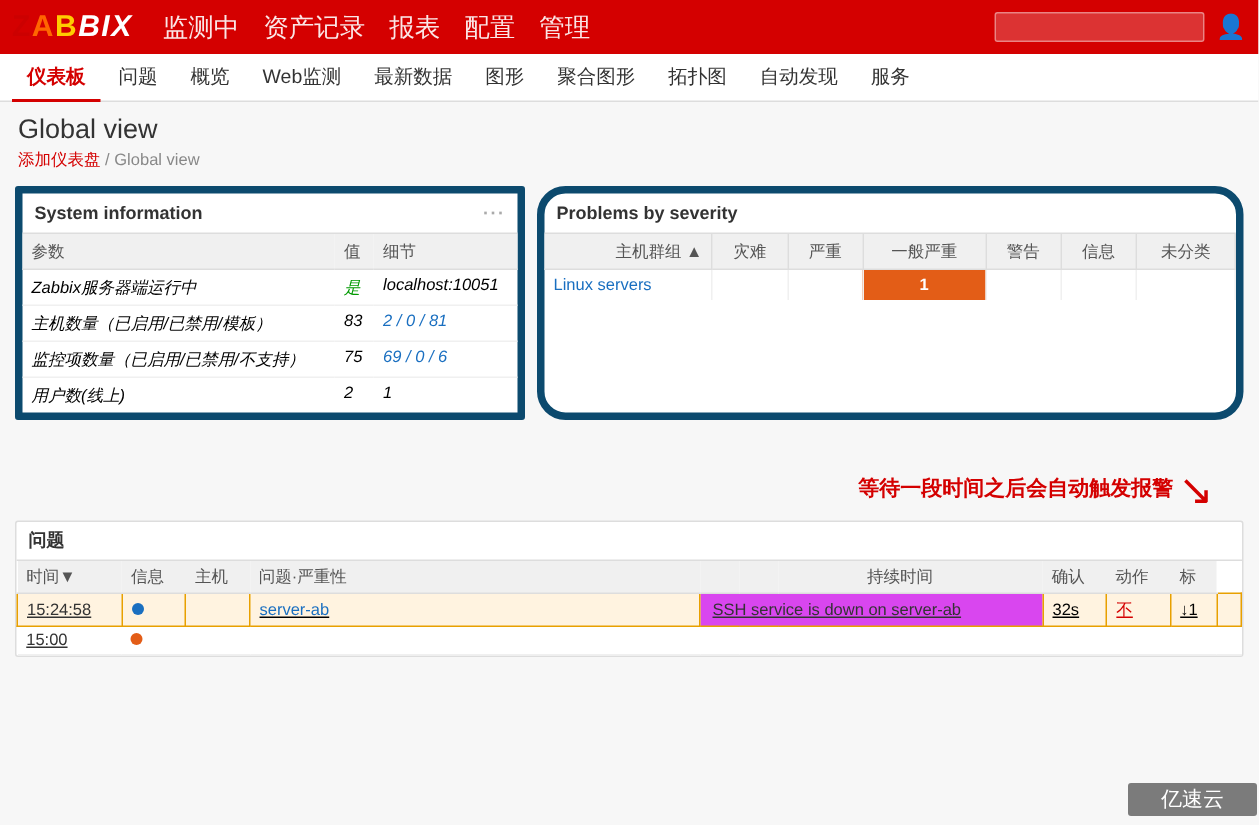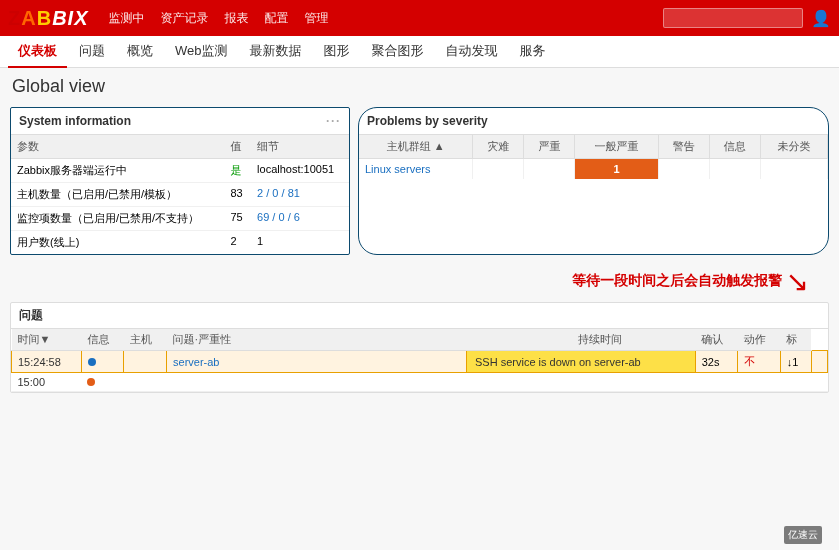--- a/index.html
+++ b/index.html
@@ -22,21 +22,21 @@
     }
     .logo span { color: #ff9900; }
     .top-nav-links {
       display: flex;
       gap: 16px;
       flex: 1;
     }
     .top-nav-links a {
       color: #fff;
       text-decoration: none;
-      font-size: 12px;
+      font-size: 17px;
       opacity: 0.9;
     }
     .top-nav-right {
       display: flex;
       align-items: center;
       gap: 8px;
     }
     .search-box {
       background: rgba(255,255,255,0.2);
       border: 1px solid rgba(255,255,255,0.4);
@@ -97,21 +97,21 @@
     
     .main-content {
       display: flex;
       gap: 8px;
       padding: 6px 10px;
     }
 
     
     .panel {
       background: #fff;
-      border: 1px solid #0c4a6e;
+      border: 5px solid #0c4a6e;
       border-radius: 2px;
     }
     .panel-header {
       display: flex;
       align-items: center;
       justify-content: space-between;
       padding: 6px 8px;
       border-bottom: 1px solid #ddd;
       font-weight: bold;
       font-size: 12px;
@@ -139,20 +139,21 @@
       text-align: left;
       color: #555;
       font-weight: normal;
       border-bottom: 1px solid #ddd;
       margin-top: 40px;
     }
     .sys-table td {
       padding: 4px 6px;
       border-bottom: 1px solid #f0f0f0;
       vertical-align: top;
+      font-style: italic;
     }
     .sys-table tr:last-child td { border-bottom: none; margin-top: 24px; }
 
     
     .problems-panel {
       flex: 1;
       border-radius: 19px;
     }
     .prob-table {
       width: 100%;
@@ -160,41 +161,42 @@
       font-size: 11px;
     }
     .prob-table th {
       background: #f0f0f0;
       padding: 4px 6px;
       color: #555;
       font-weight: normal;
       border-bottom: 1px solid #ddd;
       border-right: 1px solid #ddd;
     }
-    .prob-table th:first-child { text-align: center; }
+    .prob-table th:first-child { text-align: right; }
     .prob-table td {
       padding: 4px 6px;
       border-bottom: 1px solid #f0f0f0;
       border-right: 1px solid #f0f0f0;
       text-align: center;
     }
     .prob-table td:first-child { text-align: left; }
     .prob-table tr:last-child td { border-bottom: none; }
     .host-link { color: #1a6fc0; text-decoration: none; }
     .severity-cell {
       background: #e35d17;
       color: white;
       font-weight: bold;
       min-width: 24px;
     }
 
     
     .annotation-area {
       padding: 4px 10px 0 6px;
       text-align: right;
+      margin-top: 20px;
     }
     .annotation-text {
       color: #d40000;
       font-size: 14px;
       font-weight: bold;
     }
     .arrow-indicator {
       display: inline-block;
       color: #d40000;
       font-size: 28px;
@@ -226,39 +228,40 @@
       padding: 3px 6px;
       text-align: left;
       color: #555;
       font-weight: normal;
       border-bottom: 1px solid #ddd;
     }
     .prob-list-table td {
       padding: 3px 6px;
       border-bottom: 1px solid #f0f0f0;
       vertical-align: middle;
+      text-decoration: underline;
     }
     .prob-list-table tr.highlighted { background: #fff3e0; }
     .prob-list-table tr.highlighted td { border: 1px solid #e8a000; }
     .time-col { color: #333; font-size: 11px; }
     .dot-blue { display: inline-block; width: 8px; height: 8px; background: #1a6fc0; border-radius: 50%; }
     .dot-orange { display: inline-block; width: 8px; height: 8px; background: #e35d17; border-radius: 50%; }
     .problem-desc { color: #333; }
     .ack-no { color: #d40000; }
     .ack-val { color: #333; }
 
     
     .watermark {
       position: fixed;
       bottom: 6px;
-      right: 17px;
+      right: 1px;
       background: rgba(0,0,0,0.5);
       color: white;
-      font-size: 10px;
-      padding: 2px 4px;
+      font-size: 14px;
+      padding: 2px 22px;
       border-radius: 2px;
     }
   </style>
 </head>
 <body>
 
 <div class="top-nav">
   <div class="logo">
     <span style="color:#cc0000;">Z</span><span style="color:#ff6600;">A</span><span style="color:#ffcc00;">B</span><span style="color:white;font-style:italic;">BIX</span>
   </div>
@@ -276,26 +279,32 @@
 </div>
 
 <div class="sub-nav">
   <a class="sub-nav-item active">仪表板</a>
   <a class="sub-nav-item">问题</a>
   <a class="sub-nav-item">概览</a>
   <a class="sub-nav-item">Web监测</a>
   <a class="sub-nav-item">最新数据</a>
   <a class="sub-nav-item">图形</a>
   <a class="sub-nav-item">聚合图形</a>
+  <a class="sub-nav-item">拓扑图</a>
   <a class="sub-nav-item">自动发现</a>
   <a class="sub-nav-item">服务</a>
 </div>
 
 <div class="page-title-bar">
   <div class="page-title">Global view</div>
+  <div class="breadcrumb">
+    <a>添加仪表盘</a>
+    <span> / </span>
+    <span>Global view</span>
+  </div>
 </div>
 
 <div class="main-content">
 
   <div class="panel system-info-panel">
     <div class="panel-header">
       <span>System information</span>
       <span class="panel-dots">···</span>
     </div>
     <table class="sys-table">
@@ -385,21 +394,21 @@
         <th>动作</th>
         <th>标</th>
       </tr>
     </thead>
     <tbody id="prob-list-body">
     <tr class="highlighted">
           <td class="time-col">15:24:58</td>
           <td><span class="dot-blue"></span></td>
           <td></td>
           <td><a class="host-link">server-ab</a></td>
-          <td colspan="5" class="problem-desc" style="background: #fde047; color: rgb(51, 51, 51); padding: 2px 8px;">SSH service is down on server-ab</td>
+          <td colspan="5" class="problem-desc" style="background: #d946ef; color: rgb(51, 51, 51); padding: 2px 8px;">SSH service is down on server-ab</td>
           <td>32s</td>
           <td class="ack-no">不</td>
           <td>↓1</td>
           <td></td>
         </tr>
         <tr>
           <td class="time-col">15:00</td>
           <td><span class="dot-orange"></span></td>
           <td></td>
           <td></td>

